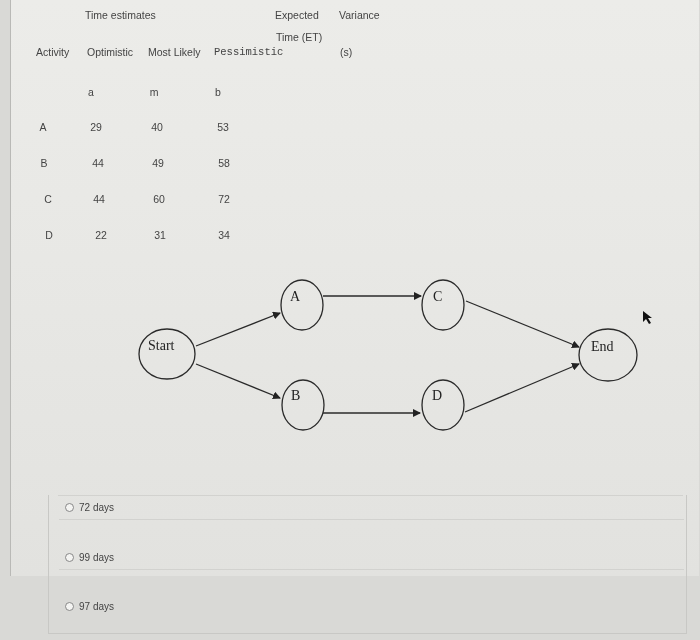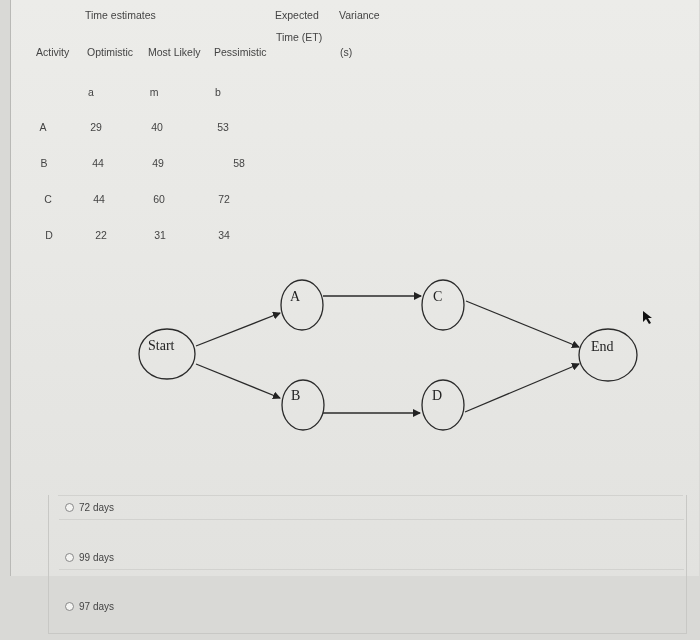--- a/index.html
+++ b/index.html
@@ -46,40 +46,40 @@
 
 <div class="page">
 
   <div class="cell" style="left:74px;top:9px;">Time estimates</div>
   <div class="cell" style="left:264px;top:9px;">Expected</div>
   <div class="cell" style="left:328px;top:9px;">Variance</div>
 
   <div class="cell" style="left:25px;top:46px;">Activity</div>
   <div class="cell" style="left:76px;top:46px;">Optimistic</div>
   <div class="cell" style="left:137px;top:46px;">Most Likely</div>
-  <div class="cell" style="left:203px;top:46px;">Pessimistic</div>
+  <div class="cell" style="left:203px;top:46px;font-family:Liberation Mono, monospace;">Pessimistic</div>
   <div class="cell" style="left:265px;top:31px;">Time (ET)</div>
   <div class="cell" style="left:329px;top:46px;">(s)</div>
 
   <div class="cell center" style="left:80px;top:86px;">a</div>
   <div class="cell center" style="left:143px;top:86px;">m</div>
   <div class="cell center" style="left:207px;top:86px;">b</div>
 
   <div>
     <div class="cell center" style="left:32px;top:121px;">A</div>
     <div class="cell center" style="left:85px;top:121px;">29</div>
     <div class="cell center" style="left:146px;top:121px;">40</div>
     <div class="cell center" style="left:212px;top:121px;">53</div>
   </div>
 
   <div>
     <div class="cell center" style="left:33px;top:157px;">B</div>
     <div class="cell center" style="left:87px;top:157px;">44</div>
     <div class="cell center" style="left:147px;top:157px;">49</div>
-    <div class="cell center" style="left:228px;top:157px;">58</div>
+    <div class="cell center" style="left:213px;top:157px;">58</div>
   </div>
 
   <div>
     <div class="cell center" style="left:37px;top:193px;">C</div>
     <div class="cell center" style="left:88px;top:193px;">44</div>
     <div class="cell center" style="left:148px;top:193px;">60</div>
     <div class="cell center" style="left:213px;top:193px;">72</div>
   </div>
 
   <div>

